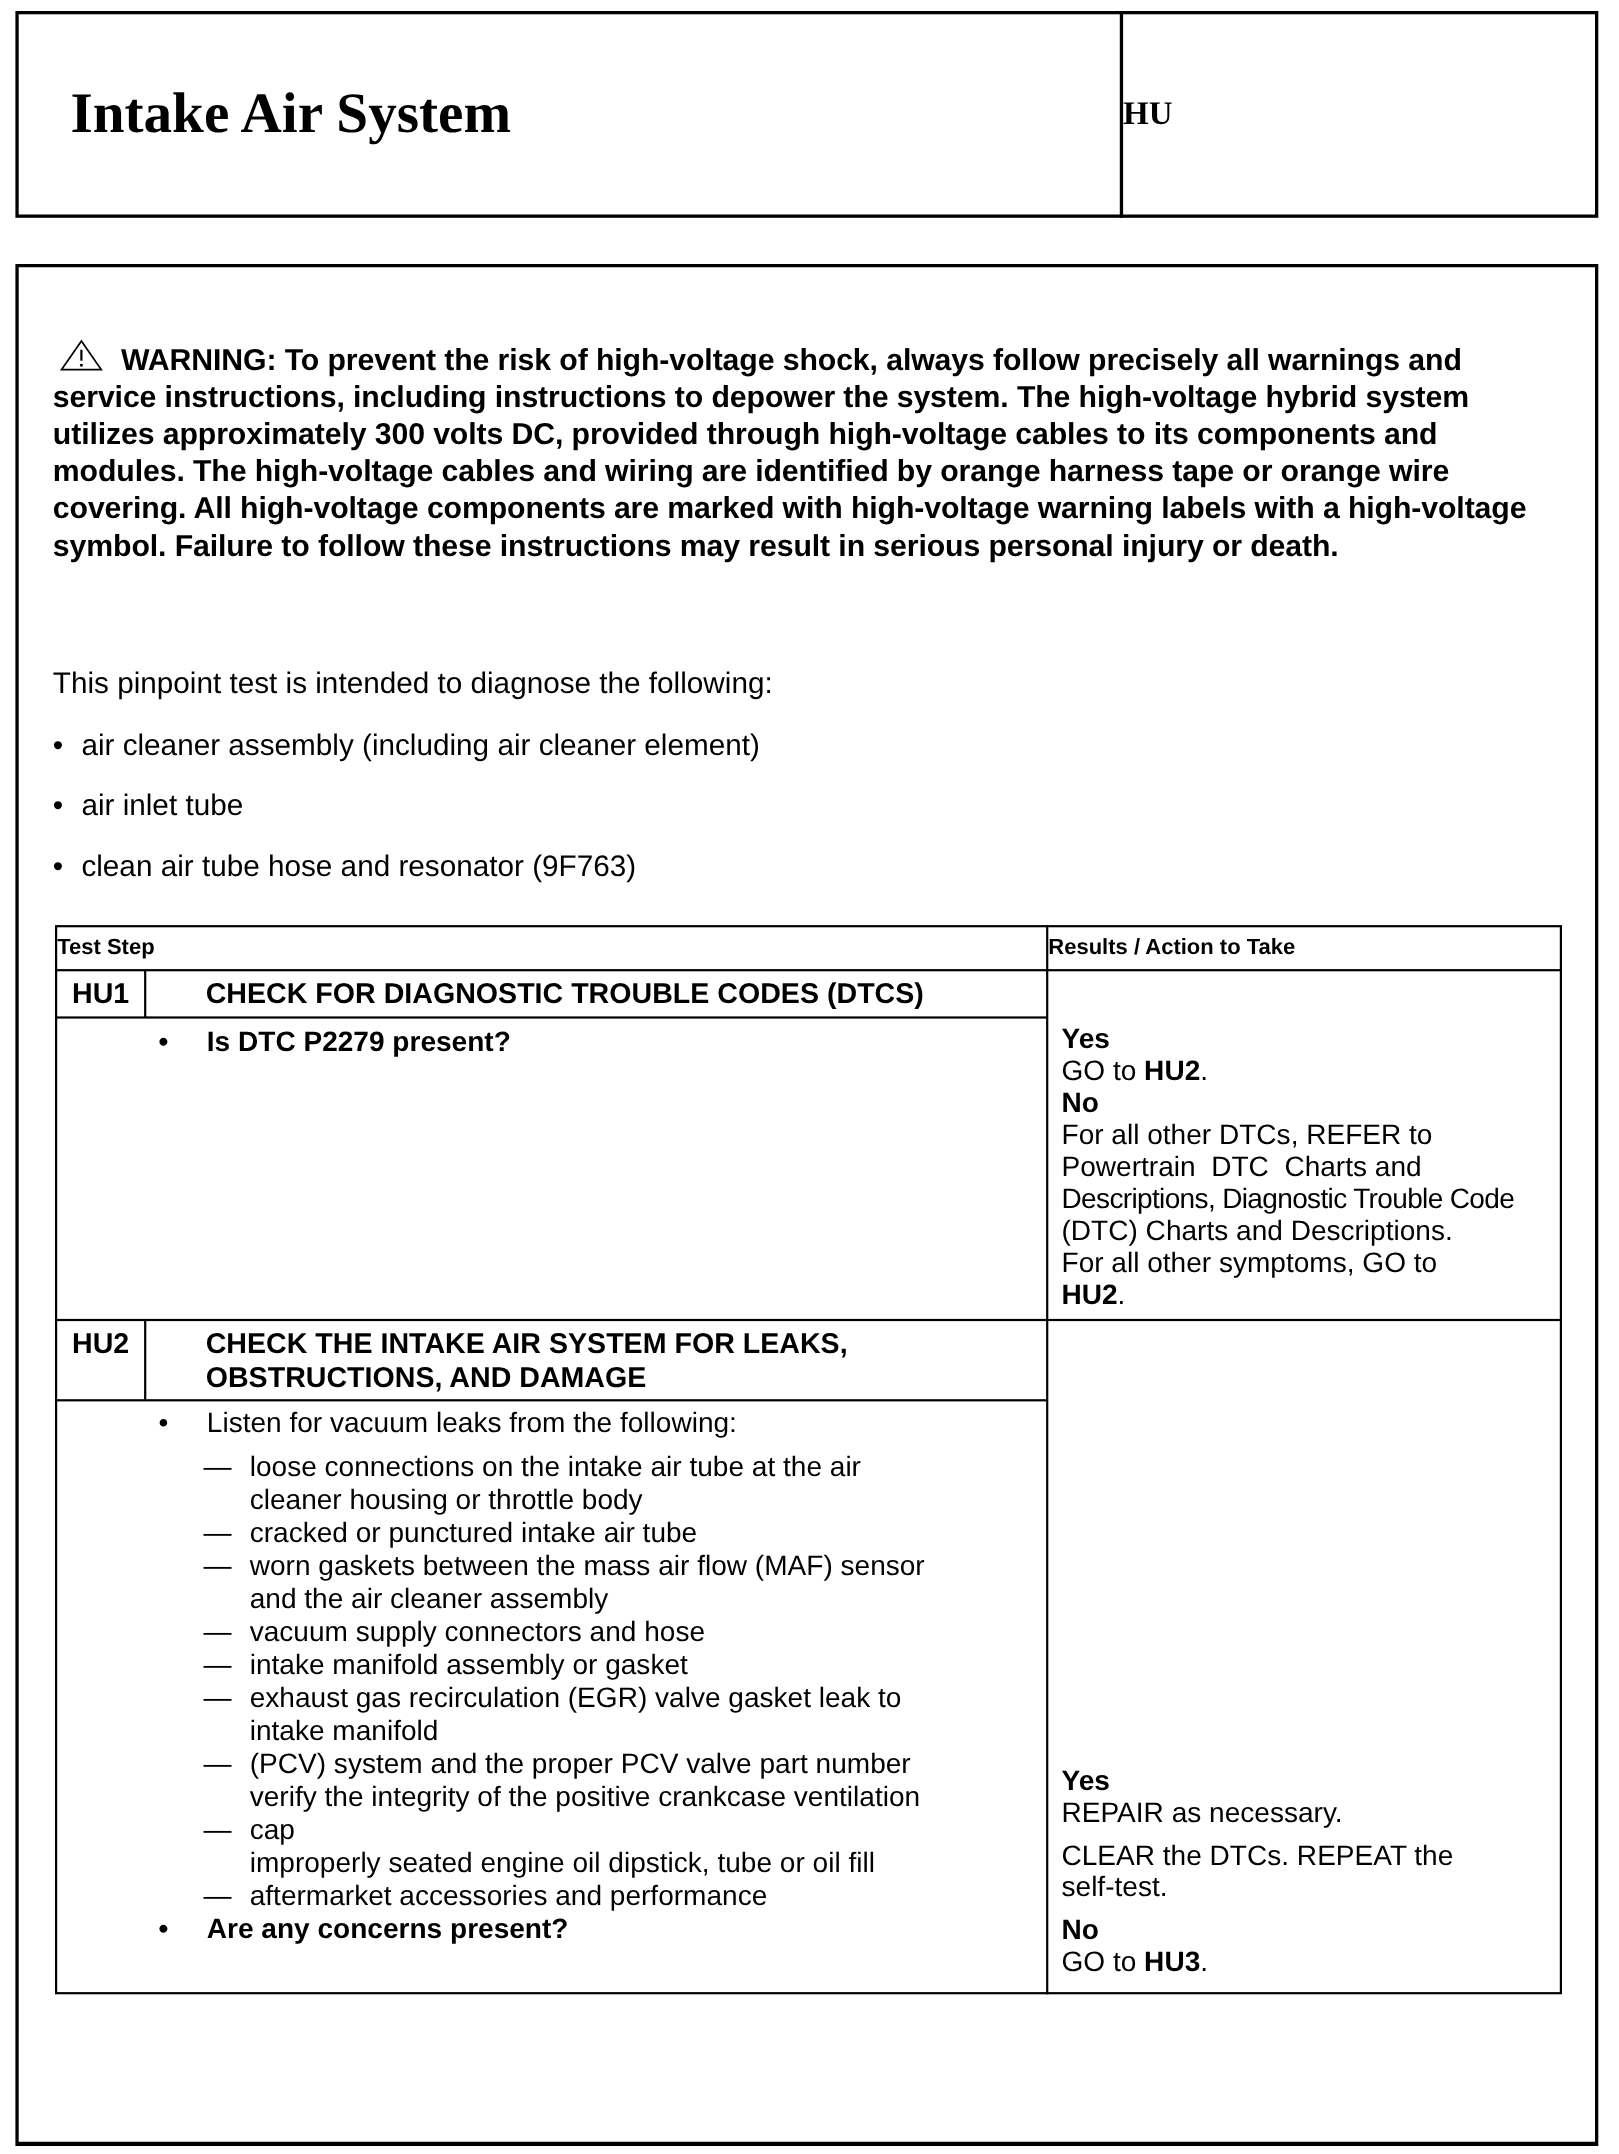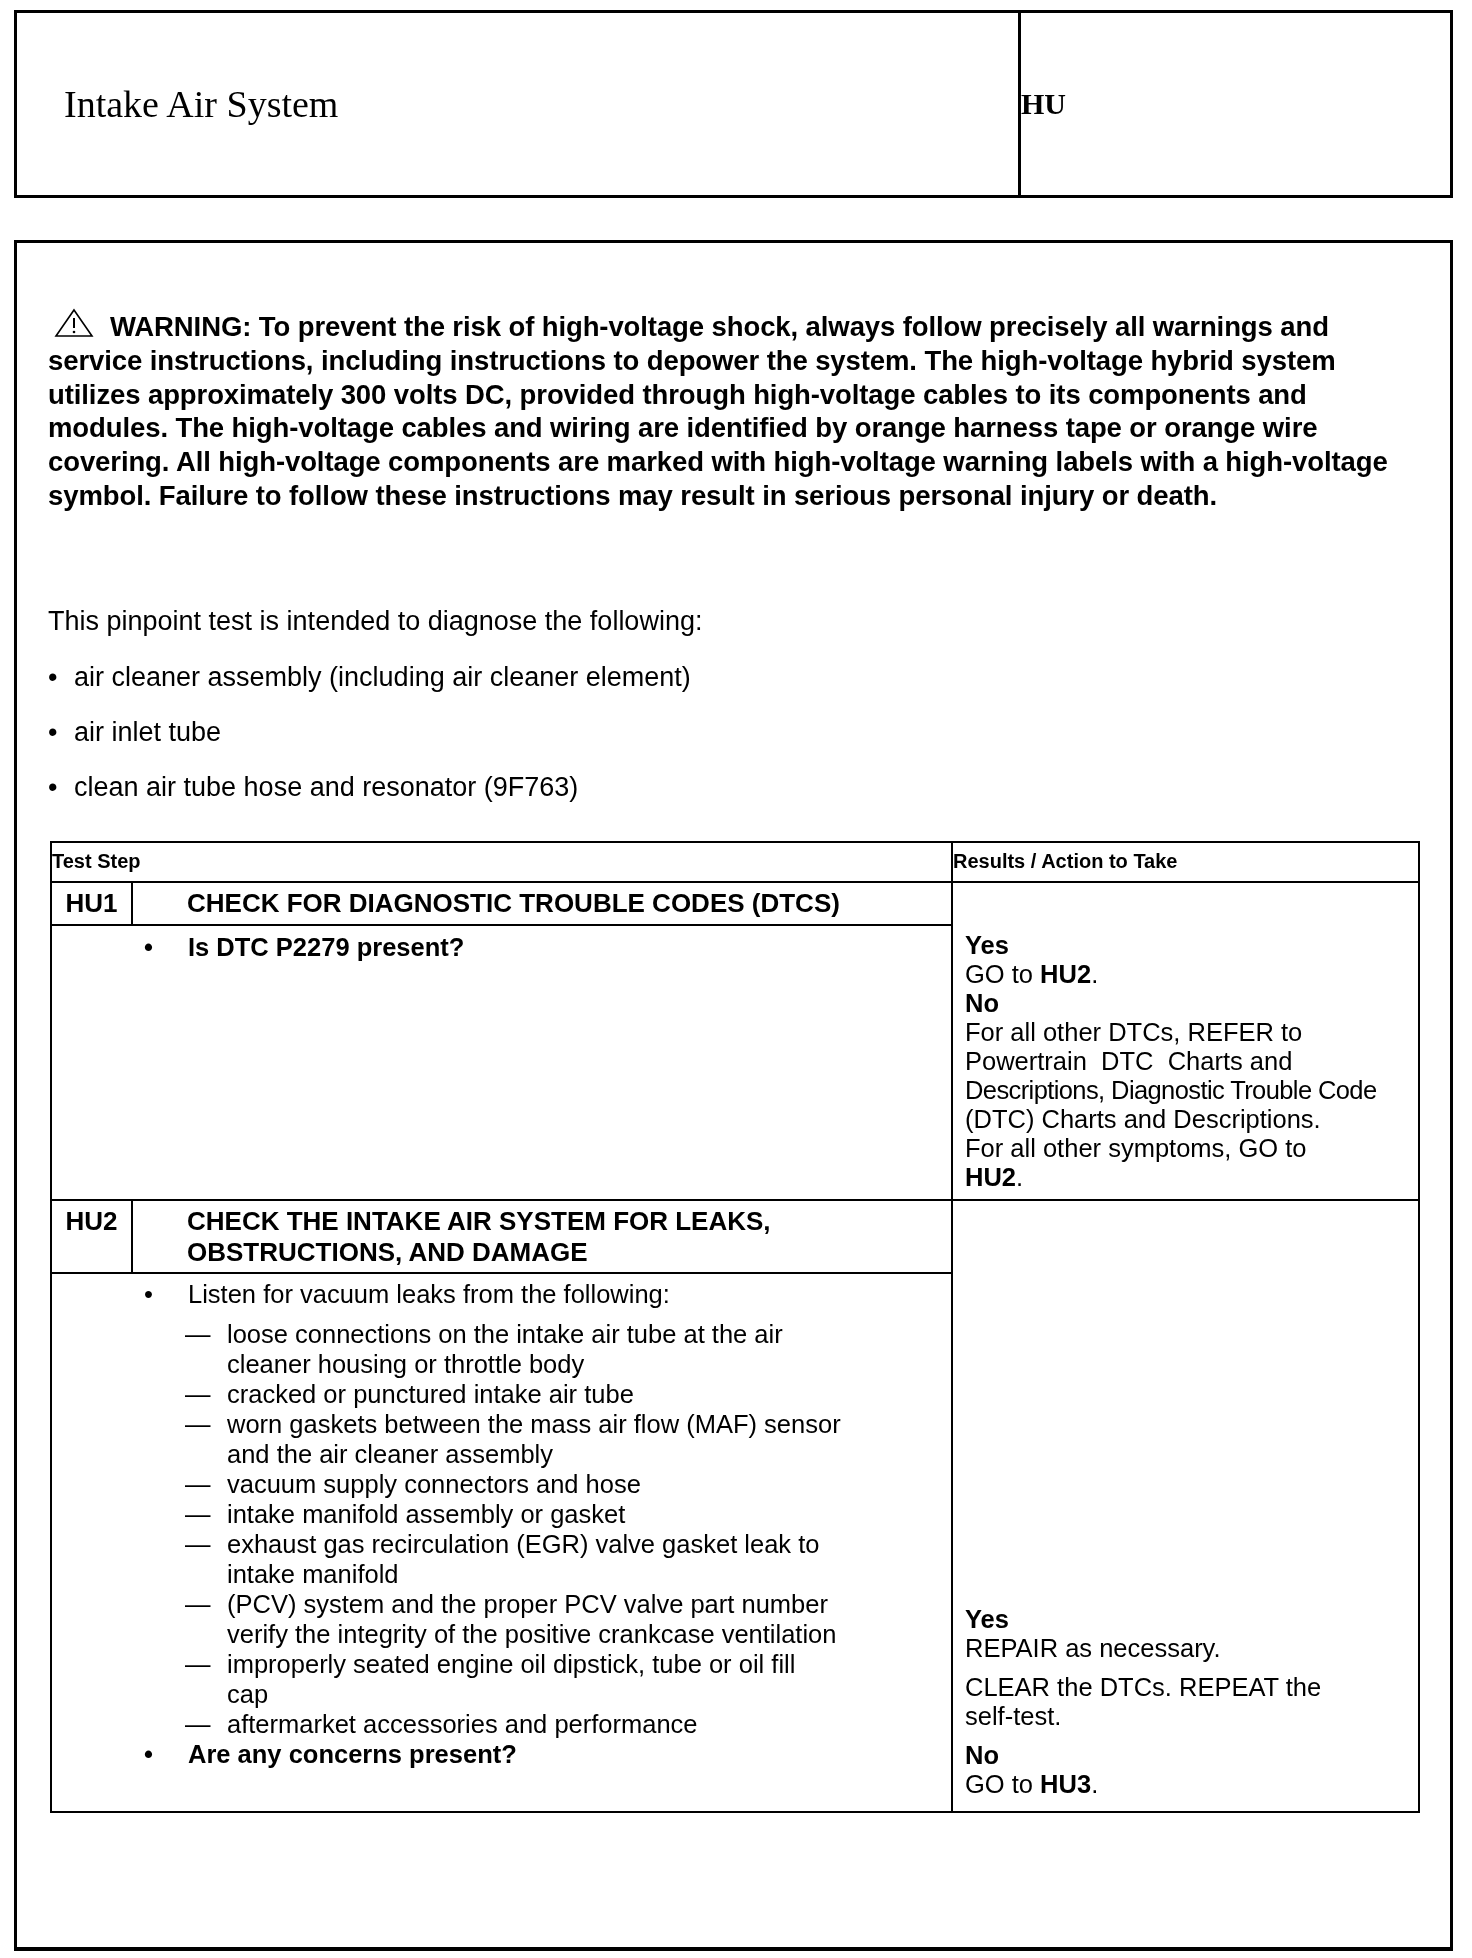--- a/index.html
+++ b/index.html
@@ -2,21 +2,21 @@
 <html><head>
 <meta charset="utf-8">
 <style>
   html, body { margin: 0; padding: 0; background: #ffffff; }
   body { width: 1472px; height: 1958px; position: relative; color: #000; overflow: hidden; }
   .abs { position: absolute; box-sizing: border-box; }
 
   
   .header-box { left: 14px; top: 10px; width: 1439px; height: 188px; border: 3px solid #000; }
   .header-divider { left: 1018px; top: 10px; width: 3px; height: 188px; background: #000; }
-  .header-title { left: 64px; top: 76px; font-family: "Liberation Serif", serif; font-weight: normal; font-size: 38px; line-height: 56px; }
+  .header-title { left: 64px; top: 76px; font-family: "Liberation Serif", serif; font-weight: bold; font-size: 52px; line-height: 56px; }
   .header-code { left: 1021px; width: 432px; top: 76px; text-align: left; font-family: "Liberation Serif", serif; font-weight: bold; font-size: 30px; line-height: 56px; }
 
   
   .main-box { left: 14px; top: 240px; width: 1439px; height: 1711px; border: 3px solid #000; border-top-width: 3px; border-bottom-width: 4px; }
 
   .sans { font-family: "Liberation Sans", sans-serif; }
 
   .warning { left: 48px; top: 308px; width: 1380px; font-weight: bold; font-size: 27.5px; line-height: 33.8px; letter-spacing: -0.1px; }
   .warning-icon { display: inline-block; width: 40px; height: 30px; vertical-align: -2px; margin-left: 6px; margin-right: 16px; }
 
@@ -165,22 +165,22 @@
     <div class="sub-item">
         <span class="dash">—</span>
         <div>
           <div>(PCV) system and the proper PCV valve part number</div>
           <div>verify the integrity of the positive crankcase ventilation</div>
         </div>
       </div>
     <div class="sub-item">
         <span class="dash">—</span>
         <div>
+          <div>cap</div>
           <div>improperly seated engine oil dipstick, tube or oil fill</div>
-          <div>cap</div>
         </div>
       </div>
     <div class="sub-item">
         <span class="dash">—</span>
         <div>
           <div>aftermarket accessories and performance</div>
         </div>
       </div>
   </div>
   <div class="main-bullet bold">

